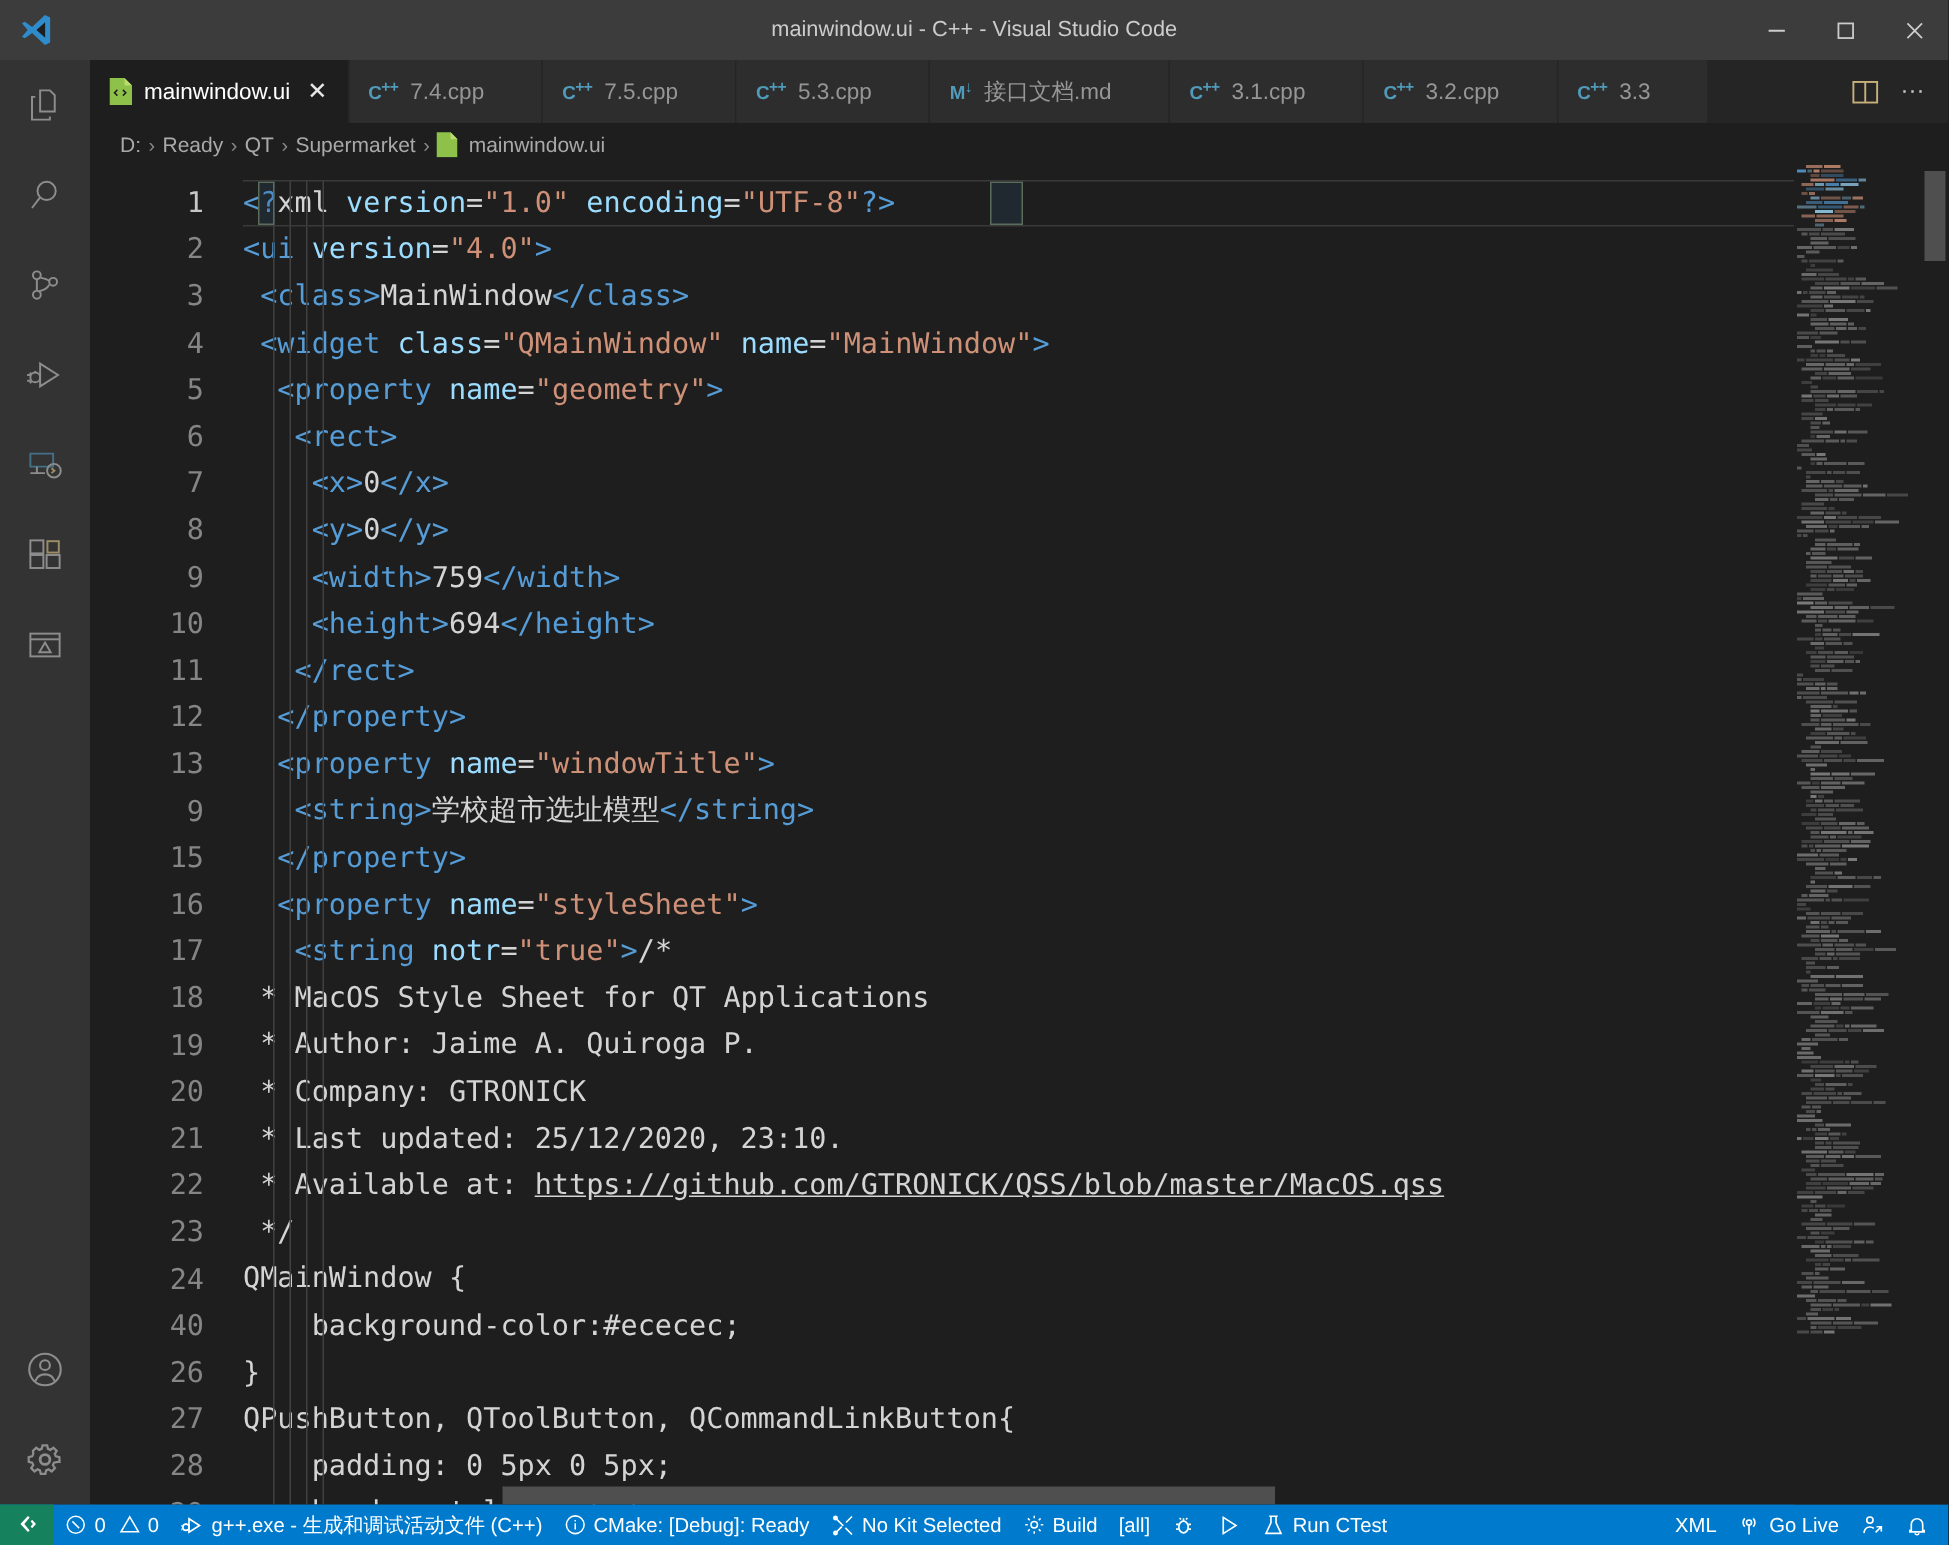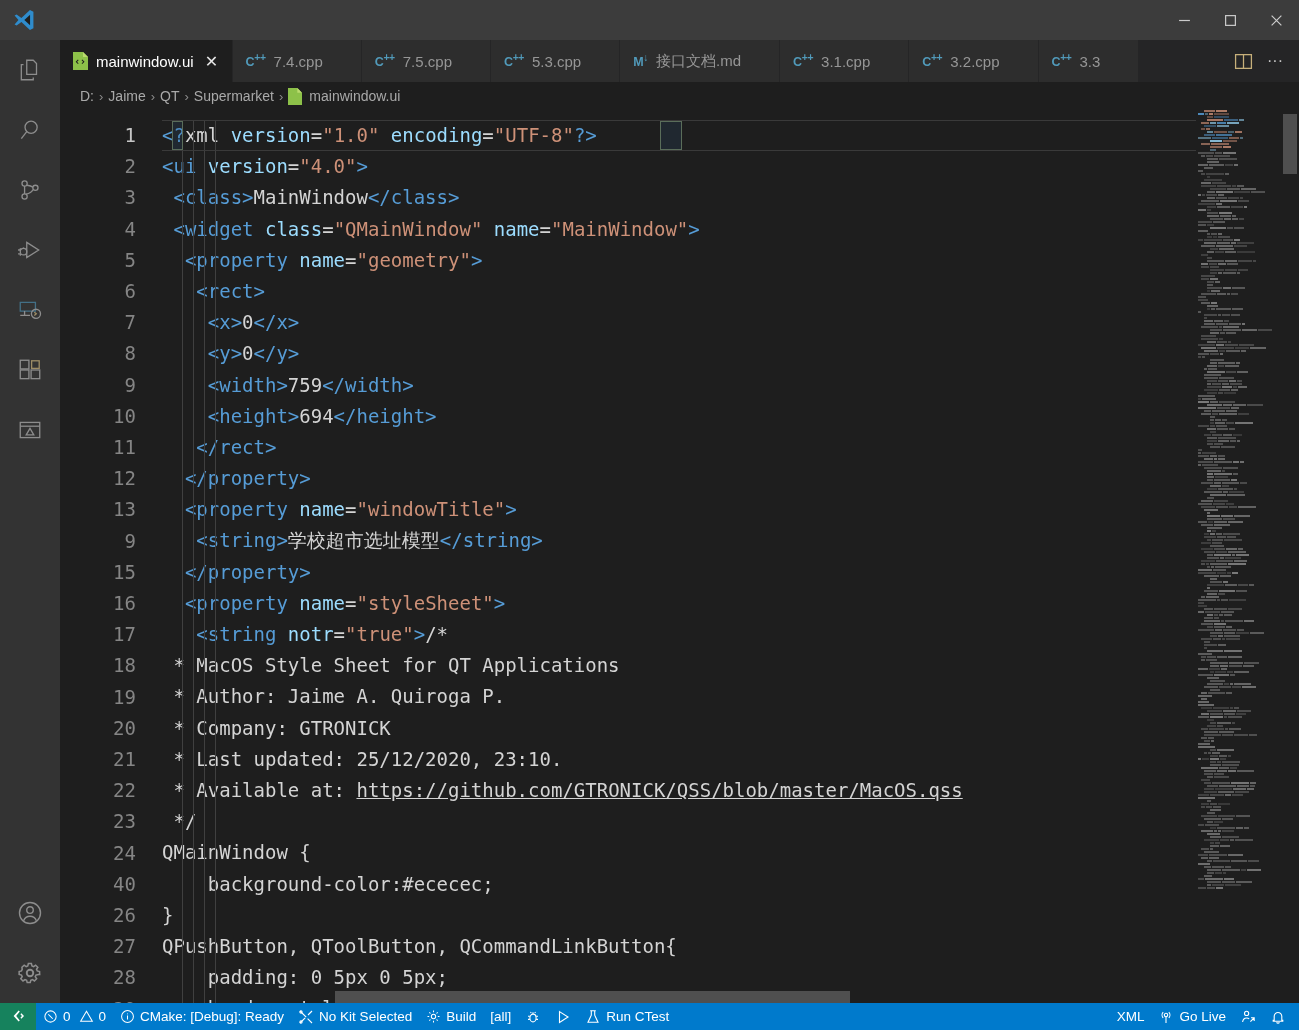--- a/index.html
+++ b/index.html
@@ -143,20 +143,21 @@
 
 <div id="app">
 
   <div class="titlebar">
     <div class="vscode-logo">
       <svg width="26" height="26" viewBox="0 0 24 24">
         <path d="M17.5 2.8 9.6 10.2 5.2 6.9 3.3 7.8l3.6 4.2-3.6 4.2 1.9.9 4.4-3.3 7.9 7.4 3.2-1.5V4.3L17.5 2.8z" fill="#2f8ccc"></path>
         <path d="M17.6 7.2v9.6l-5.3-4.8 5.3-4.8z" fill="#1e1e1e"></path>
       </svg>
     </div>
+    <div class="win-title">mainwindow.ui - C++ - Visual Studio Code</div>
     <div class="win-controls">
       <div class="win-btn">
         <svg width="13" height="13" viewBox="0 0 12 12">
             <path d="M1 6h10" stroke="#ccc" stroke-width="1.1"></path>
           </svg>
       </div>
       <div class="win-btn">
         <svg width="13" height="13" viewBox="0 0 12 12">
             <rect x="1.5" y="1.5" width="9" height="9" fill="none" stroke="#ccc" stroke-width="1.1"></rect>
           </svg>
@@ -305,21 +306,21 @@
                 <path d="M9 2.5v13"></path>
             </svg>
           </div>
           <div class="tabaction">···</div>
         </div>
       </div>
 
       <div class="breadcrumbs">
         <span class="crumb">D:</span>
         <span class="crumb-sep">›</span>
-        <span class="crumb">Jaime</span>
+        <span class="crumb">Ready</span>
         <span class="crumb-sep">›</span>
         <span class="crumb">QT</span>
         <span class="crumb-sep">›</span>
         <span class="crumb">Supermarket</span>
         <span class="crumb-sep">›</span>
         <span class="crumb with-icon">
           <span>
             <svg width="14" height="17" viewBox="0 0 15 18" style="display:block">
               <path d="M0 0h10l5 5v13H0z" fill="#8dc149"></path>
               <path d="M10 0l5 5h-5z" fill="#bada6e"></path>
@@ -1581,20 +1582,28 @@
         <circle cx="8" cy="8" r="6"></circle>
           <path d="M5.6 5.6l4.8 4.8"></path>
       </svg>
       <span>0</span>
       <svg width="15" height="15" viewBox="0 0 16 16" fill="none" stroke="#fff" stroke-width="1.1" style="margin-left:3px">
         <path d="M8 2.4L14.2 13H1.8L8 2.4z"></path>
       </svg>
       <span>0</span>
     </div>
 
+    <div class="sb-item">
+      <svg width="16" height="16" viewBox="0 0 16 16" fill="none" stroke="#fff" stroke-width="1.1">
+        <path d="M6 3.5l7 4.5-7 4.5V3.5z"></path>
+          <circle cx="4" cy="9.2" r="2.1"></circle>
+        <path d="M4 6.6v.6M1.6 8.2H.9M1.6 10.6H.9"></path>
+      </svg>
+      <span>g++.exe - 生成和调试活动文件 (C++)</span>
+    </div>
 
     <div class="sb-item">
       <svg width="15" height="15" viewBox="0 0 16 16" fill="none" stroke="#fff" stroke-width="1.1">
         <circle cx="8" cy="8" r="6.3"></circle>
           <path d="M8 7v4.3M8 4.7v.9"></path>
       </svg>
       <span>CMake: [Debug]: Ready</span>
     </div>
 
     <div class="sb-item">

